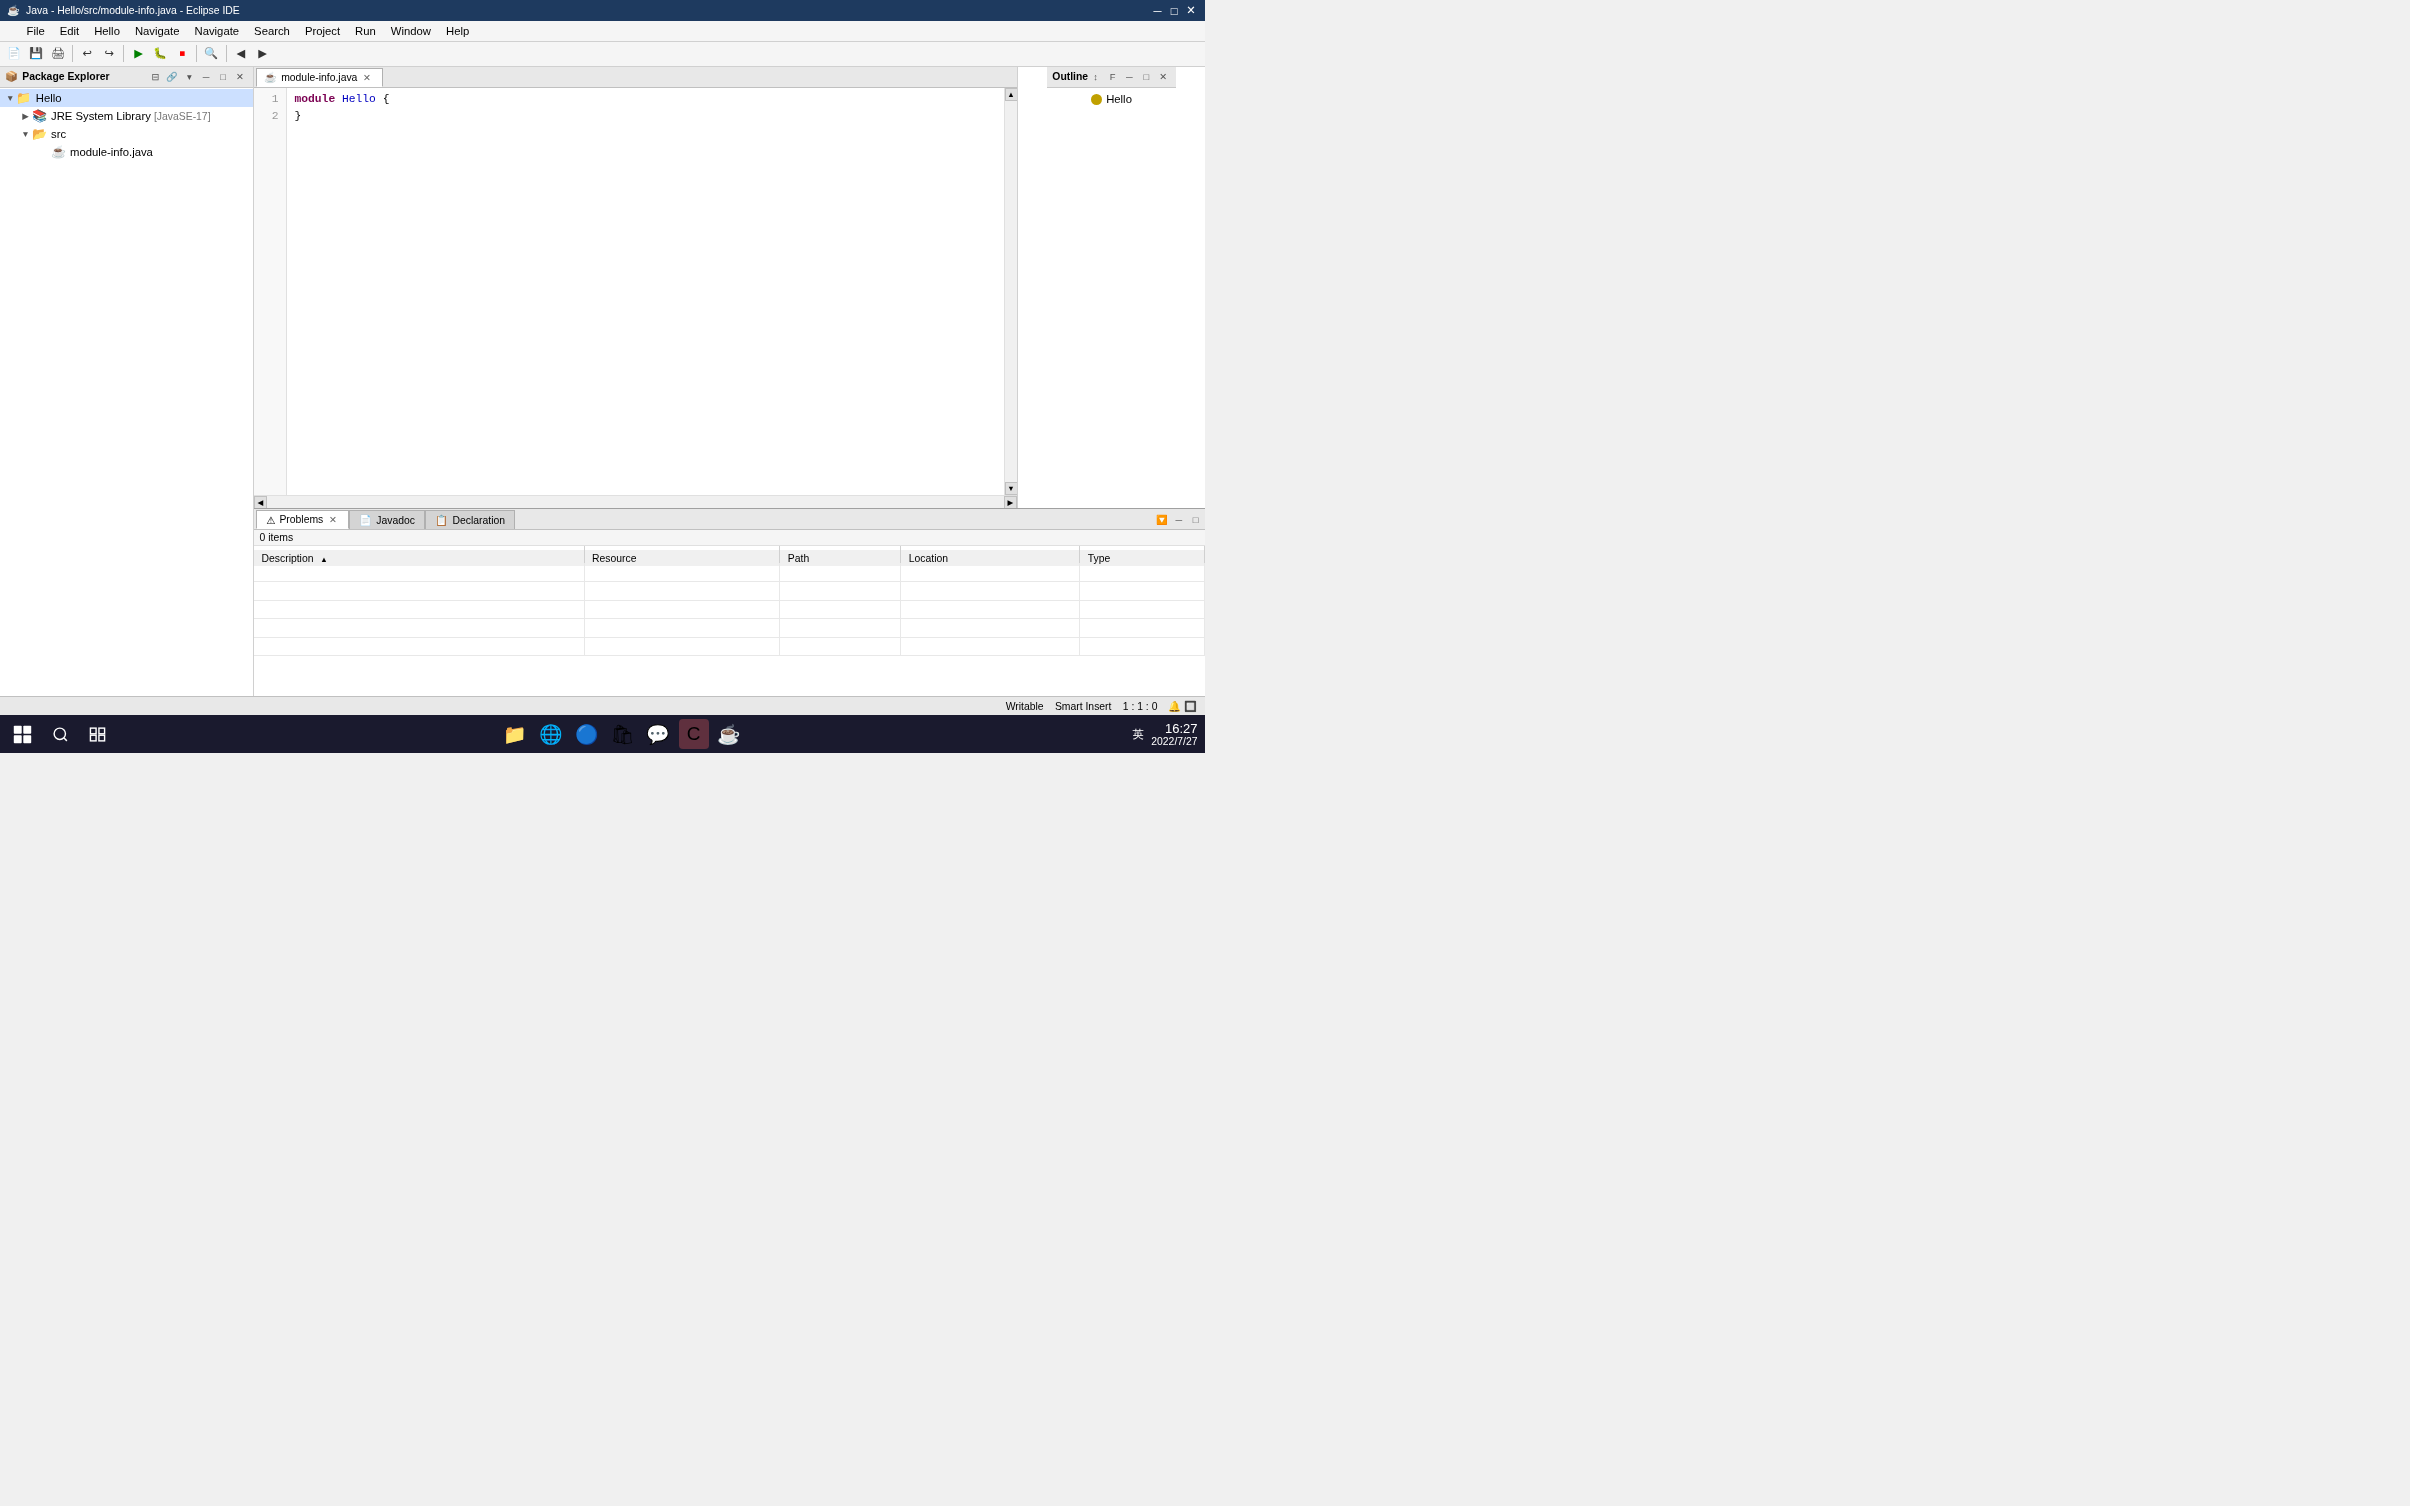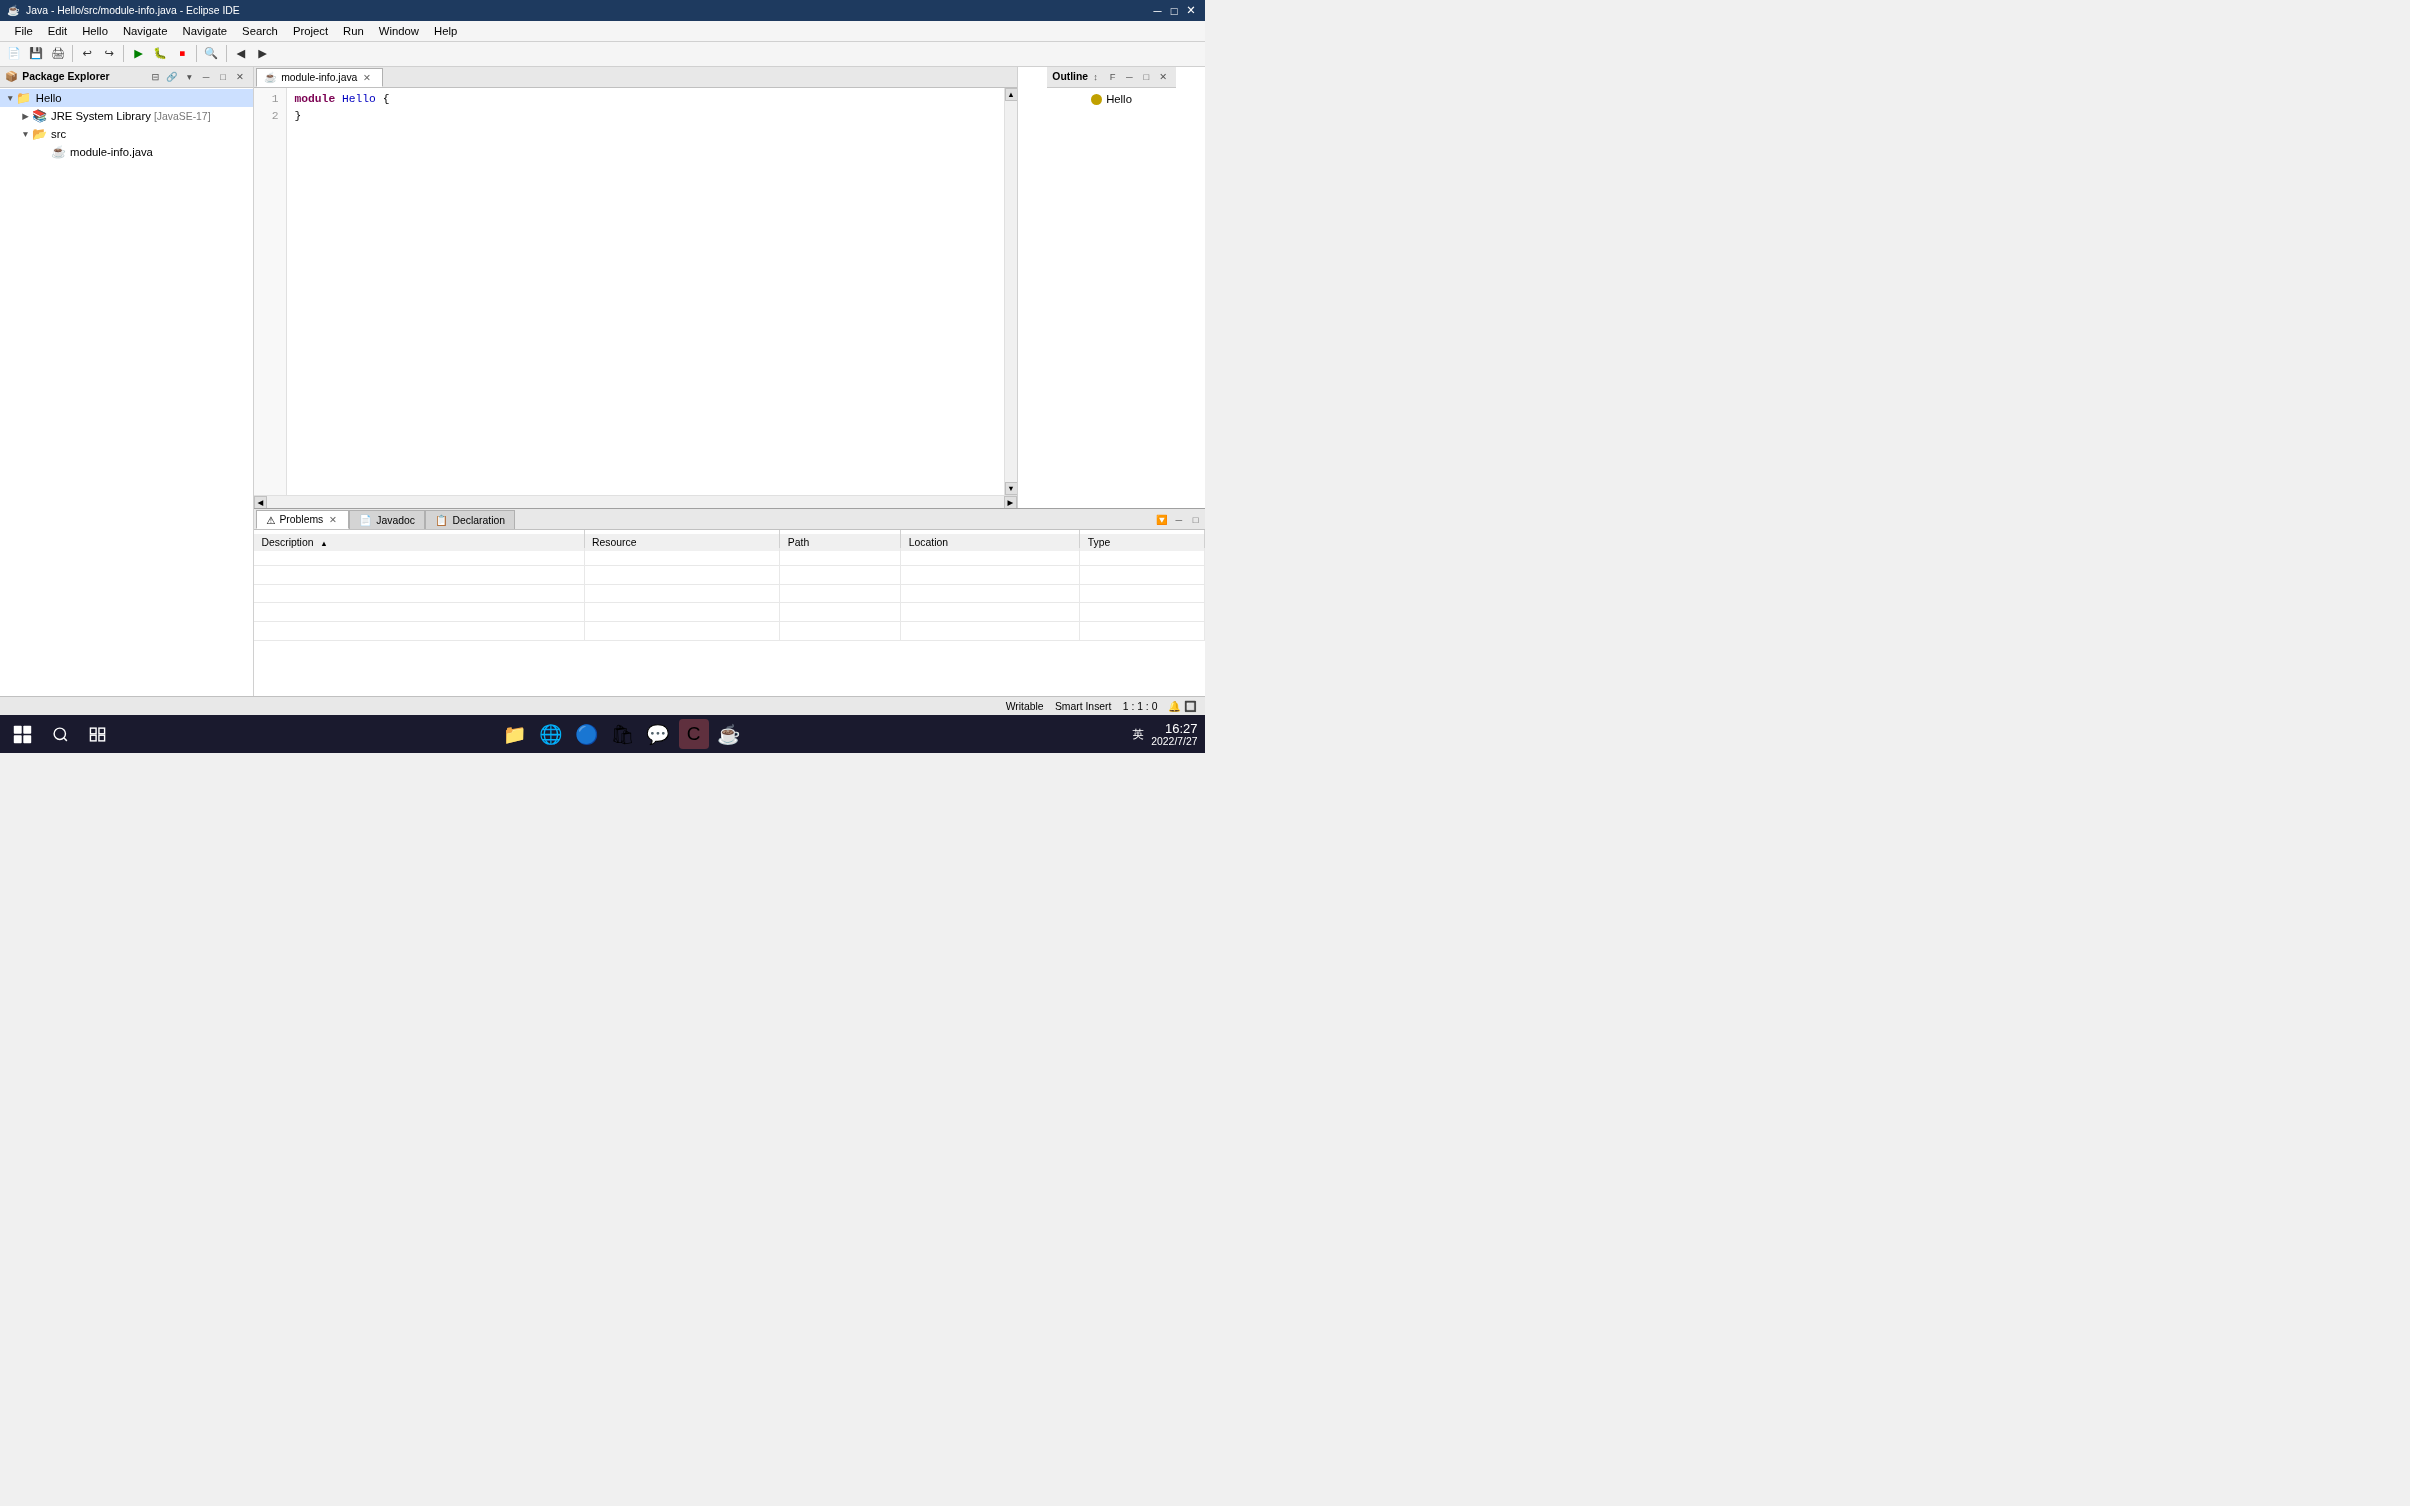--- a/index.html
+++ b/index.html
@@ -37,21 +37,21 @@
       display: flex; align-items: center; justify-content: center;
     }
 
     
     .menu-bar {
       background: #f5f5f5;
       border-bottom: 0.9px solid #d0d0d0;
       display: flex;
       align-items: center;
       height: 21px;
-      padding: 0 7px;
+      padding: 0 19px;
     }
     .menu-item {
       padding: 1.9px 7.5px;
       cursor: pointer;
       font-size: 11.3px;
       color: #000;
       white-space: nowrap;
     }
 
     
@@ -497,20 +497,23 @@
           <span>📋</span>
           <span>Declaration</span>
         </div>
         <div style="flex:1;"></div>
         <div class="panel-header-icons" style="padding: 1.9px;">
           <button class="panel-icon-btn" title="Filters">🔽</button>
           <button class="panel-icon-btn" title="Minimize">─</button>
           <button class="panel-icon-btn" title="Maximize">□</button>
         </div>
       </div>
+      <div class="bottom-toolbar">
+        <span>0 items</span>
+      </div>
       <div class="problems-table">
         <table>
           <thead>
             <tr>
               <th style="width:330px;">
                 <span>Description</span>
                 <span style="font-size:7.5px; margin-left:3.8px;">▲</span>
               </th>
               <th><span>Resource</span></th>
               <th><span>Path</span></th>

